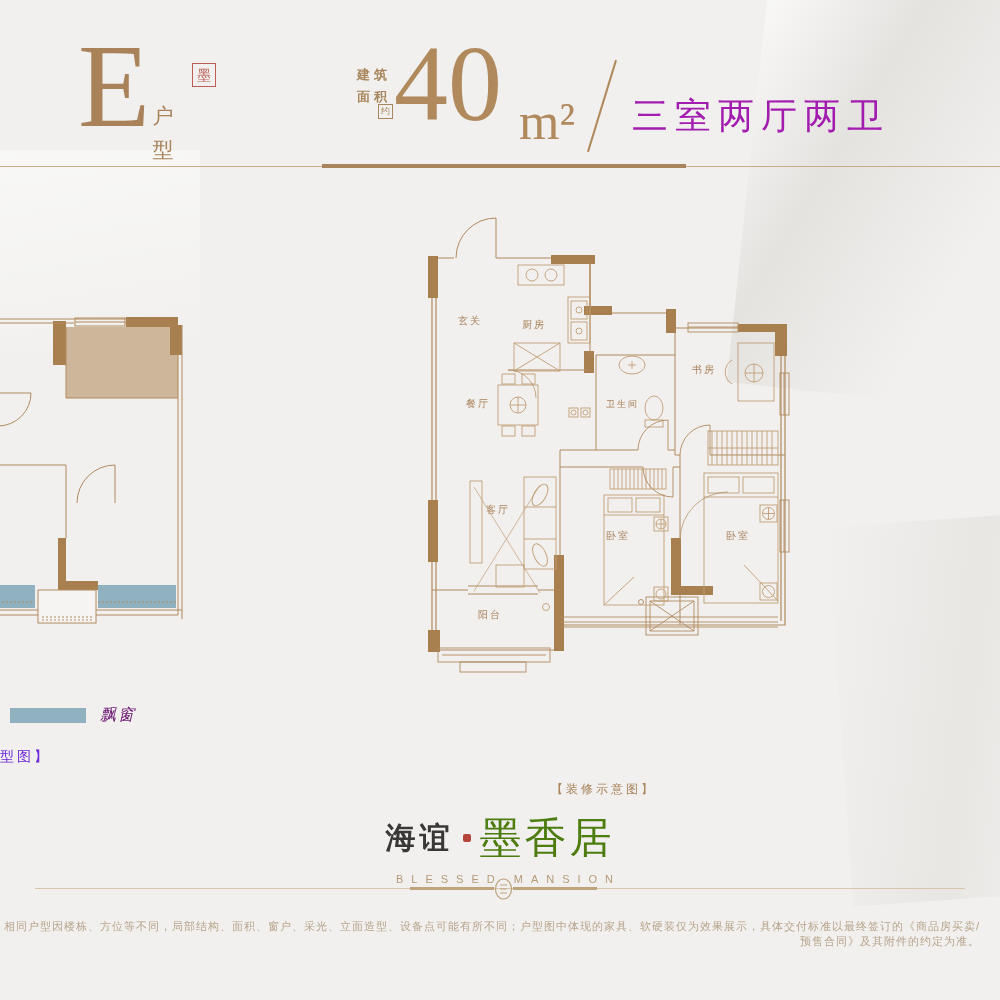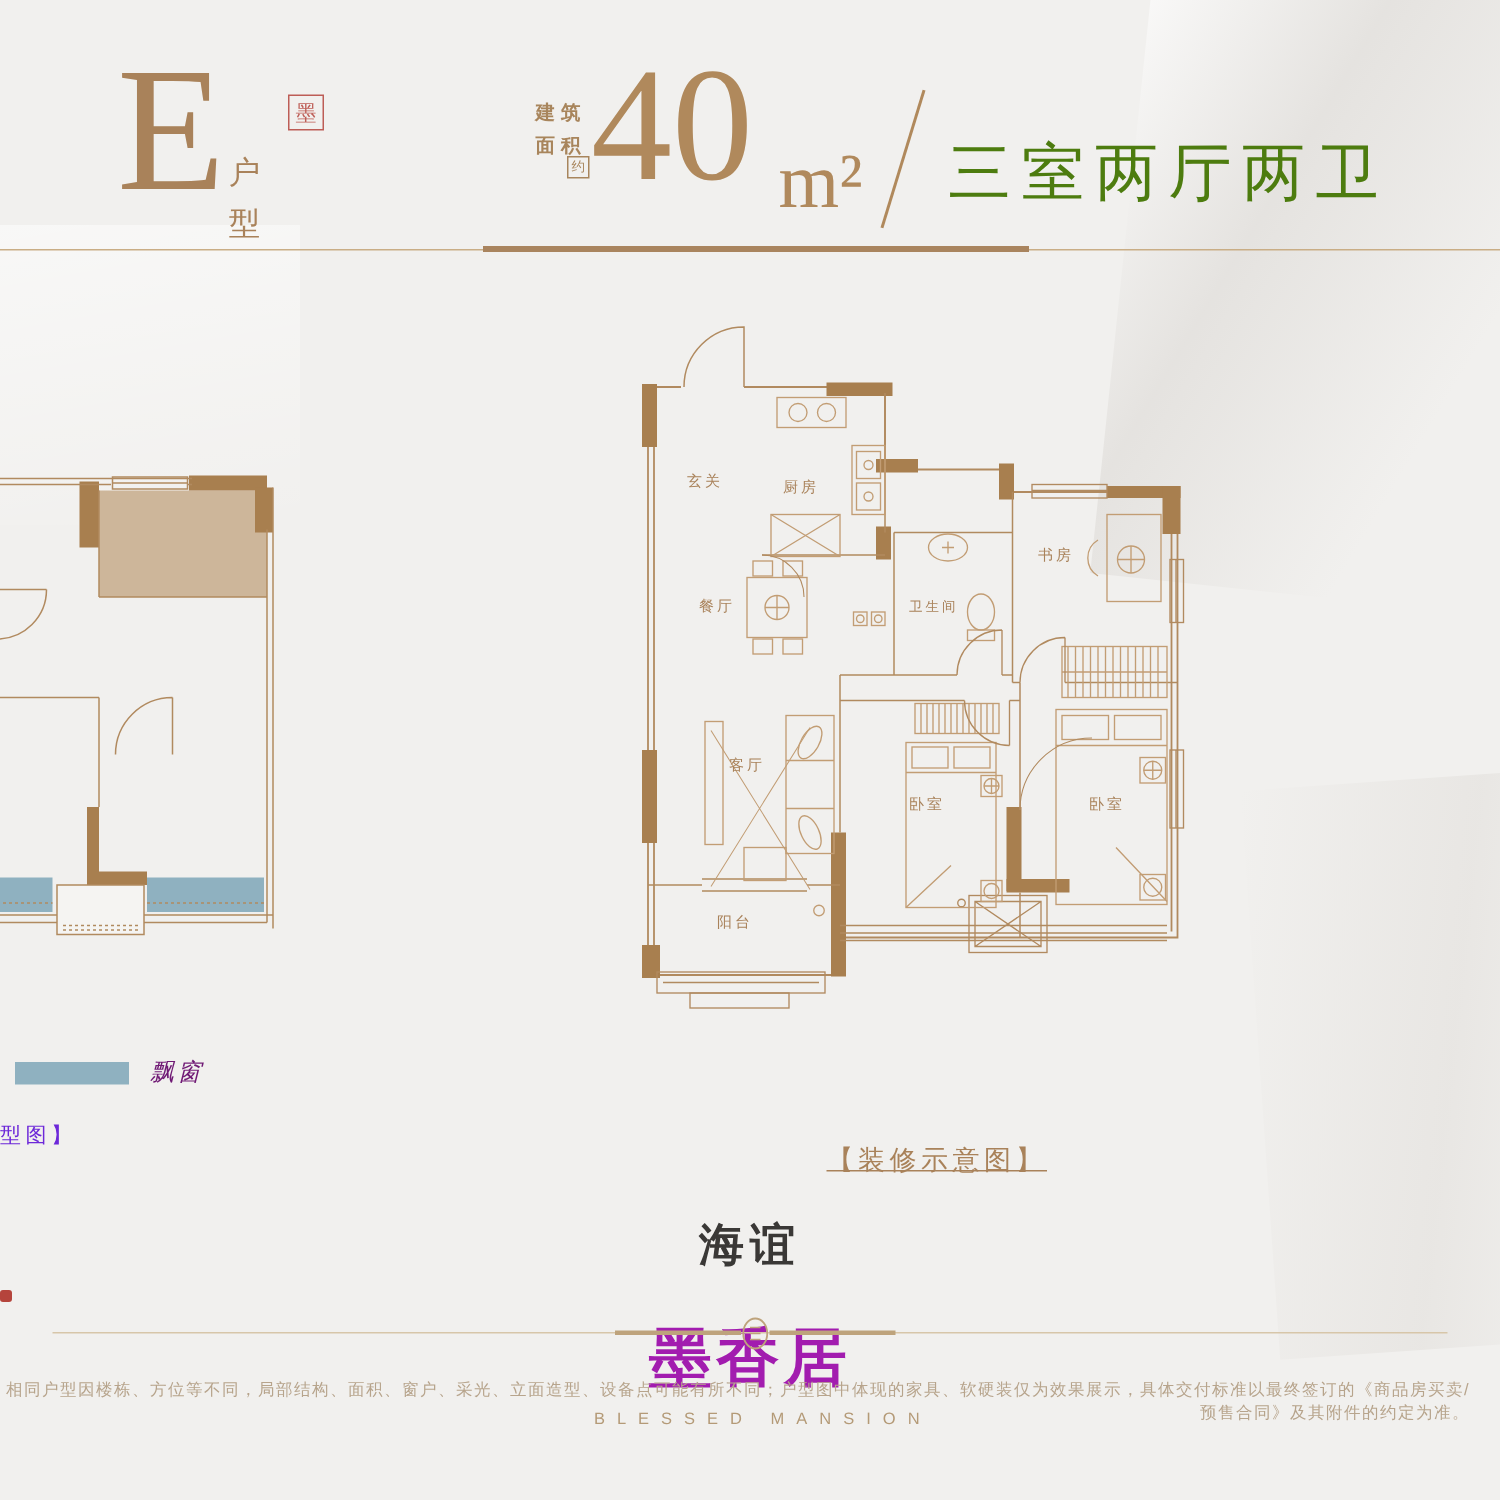--- a/index.html
+++ b/index.html
@@ -34,44 +34,44 @@
     border:1px solid #a8855c;color:#a8855c;font-size:9px;line-height:13px;text-align:center;}
   .area-value{position:absolute;left:394px;top:30px;
     font-family:"Liberation Serif","DejaVu Serif",serif;
     font-size:108px;line-height:108px;color:#b0895c;}
   .area-unit{position:absolute;left:519px;top:96px;
     font-family:"Liberation Serif","DejaVu Serif",serif;
     font-size:52px;line-height:52px;color:#b0895c;}
   .slash{position:absolute;left:601px;top:58px;width:2px;height:96px;
     background:#b0895c;transform:rotate(17deg);}
   .layout-desc{position:absolute;left:632px;top:94px;
-    font-size:42px;line-height:44px;letter-spacing:7px;color:#4d7c0f;
+    font-size:36px;line-height:44px;letter-spacing:7px;color:#a21caf;
     font-family:"Liberation Serif","DejaVu Serif",serif;}
   .header-rule{position:absolute;left:0;top:166px;width:1000px;height:1px;background:#c9ad85;}
   .header-rule-thick{position:absolute;left:322px;top:164px;width:364px;height:4px;background:#a9845e;}
 
   
   .legend-swatch{position:absolute;left:10px;top:708px;width:76px;height:15px;background:#8fb1c0;}
   .legend-label{position:absolute;left:100px;top:705px;font-size:16px;letter-spacing:2px;color:#701a75;font-style:italic;}
   .caption-left{position:absolute;left:0px;top:748px;font-size:14px;letter-spacing:3px;color:#6d28d9;}
-  .caption-main{position:absolute;left:551px;top:761px;font-size:18px;letter-spacing:3px;color:#a9825a;text-decoration:underline;}
+  .caption-main{position:absolute;left:551px;top:781px;font-size:12px;letter-spacing:3px;color:#a9825a;}
 
   
   .plan-main{position:absolute;left:408px;top:205px;width:385px;height:475px;}
   .plan-left{position:absolute;left:-2px;top:305px;width:192px;height:345px;}
   svg text{font-family:"Liberation Sans","DejaVu Sans",sans-serif;}
 
   
   .brand{position:absolute;left:0;top:810px;width:1000px;text-align:center;}
-  .brand-row{display:flex;justify-content:center;gap:9px;flex-direction:column;}
+  .brand-row{display:flex;justify-content:center;align-items:center;gap:9px;}
   .brand-left{font-family:"Liberation Serif","DejaVu Serif",serif;
     font-size:30px;font-weight:bold;color:#3a3836;letter-spacing:4px;}
   .brand-dot{width:8px;height:8px;background:#b5443c;border-radius:2px;}
   .brand-right{font-family:"Liberation Serif","DejaVu Serif",serif;
-    font-size:42px;font-weight:bold;color:#a21caf;letter-spacing:3px;}
+    font-size:42px;font-weight:normal;color:#4d7c0f;letter-spacing:3px;}
   .brand-en{margin-top:7px;font-size:11px;letter-spacing:8px;color:#b49a77;margin-left:17px;}
 
   
   .divider-line{position:absolute;left:35px;top:888px;width:930px;height:1px;background:#d7c6a9;}
   .divider-thick-l{position:absolute;left:410px;top:887px;width:84px;height:3px;background:#bea37c;}
   .divider-thick-r{position:absolute;left:513px;top:887px;width:84px;height:3px;background:#bea37c;}
   .divider-orn{position:absolute;left:494px;top:878px;width:19px;height:22px;}
 
   
   .disclaimer{position:absolute;left:0;top:919px;width:980px;text-align:right;

